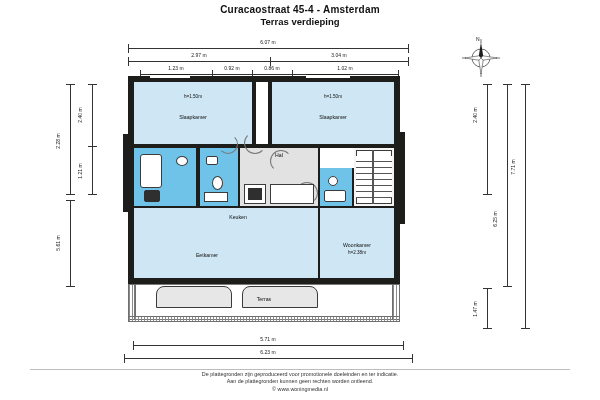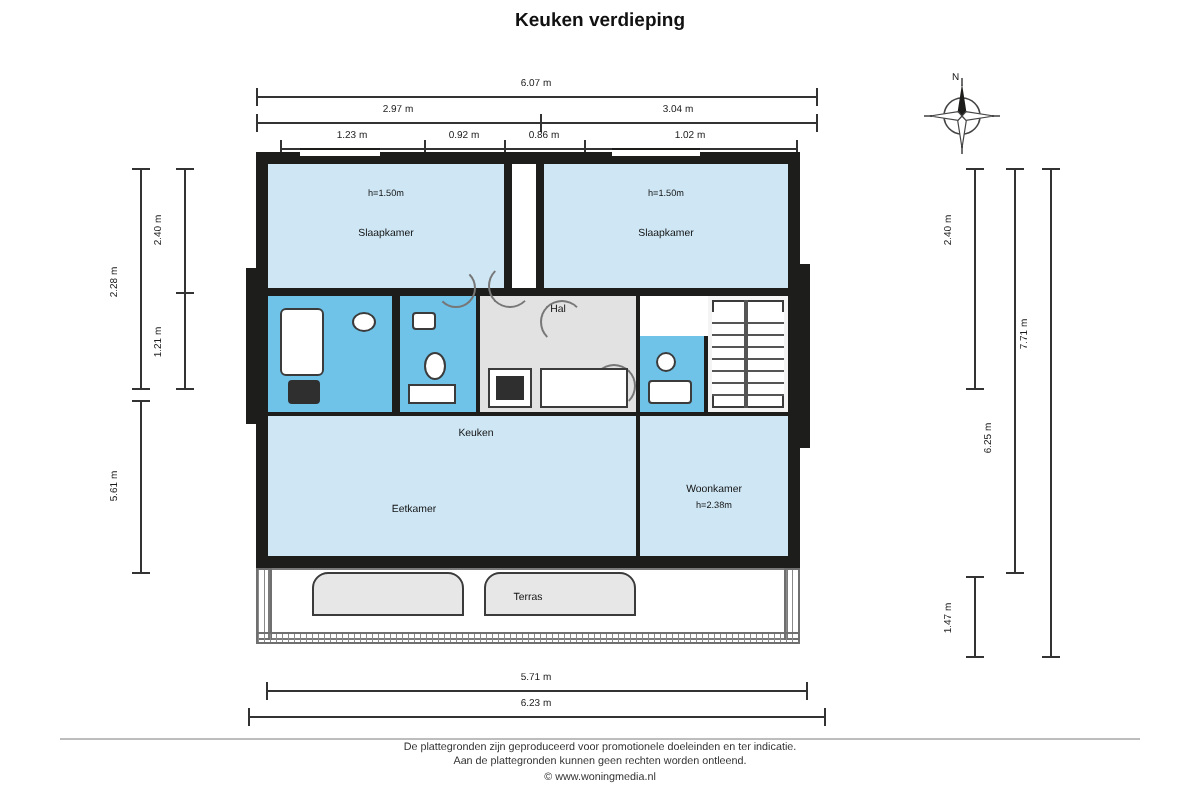--- a/index.html
+++ b/index.html
@@ -155,21 +155,22 @@
     height: 1px;
     background: #bdbdbd;
   }
 </style>
 </head>
 <body>
 
 <div id="page">
 
   <div class="title-block">
-    <div class="title-line2">Keuken verdieping</div>
+    <div class="title-line1">Curacaostraat 45-4 - Amsterdam</div>
+    <div class="title-line2">Terras verdieping</div>
   </div>
 
   <div id="compass">
     <svg width="52" height="40" viewBox="0 0 52 40">
       <circle cx="26" cy="20" r="9" fill="none" stroke="#444" stroke-width="0.8"></circle>
       <circle cx="26" cy="20" r="2.2" fill="none" stroke="#444" stroke-width="0.8"></circle>
       <polygon points="26,4 28.2,18 26,20 23.8,18" fill="#1d1d1b"></polygon>
       <polygon points="26,36 28.2,22 26,20 23.8,22" fill="#ffffff" stroke="#444" stroke-width="0.6"></polygon>
       <polygon points="10,20 24,22.2 26,20 24,17.8" fill="#ffffff" stroke="#444" stroke-width="0.6"></polygon>
       <polygon points="42,20 28,22.2 26,20 28,17.8" fill="#ffffff" stroke="#444" stroke-width="0.6"></polygon>

